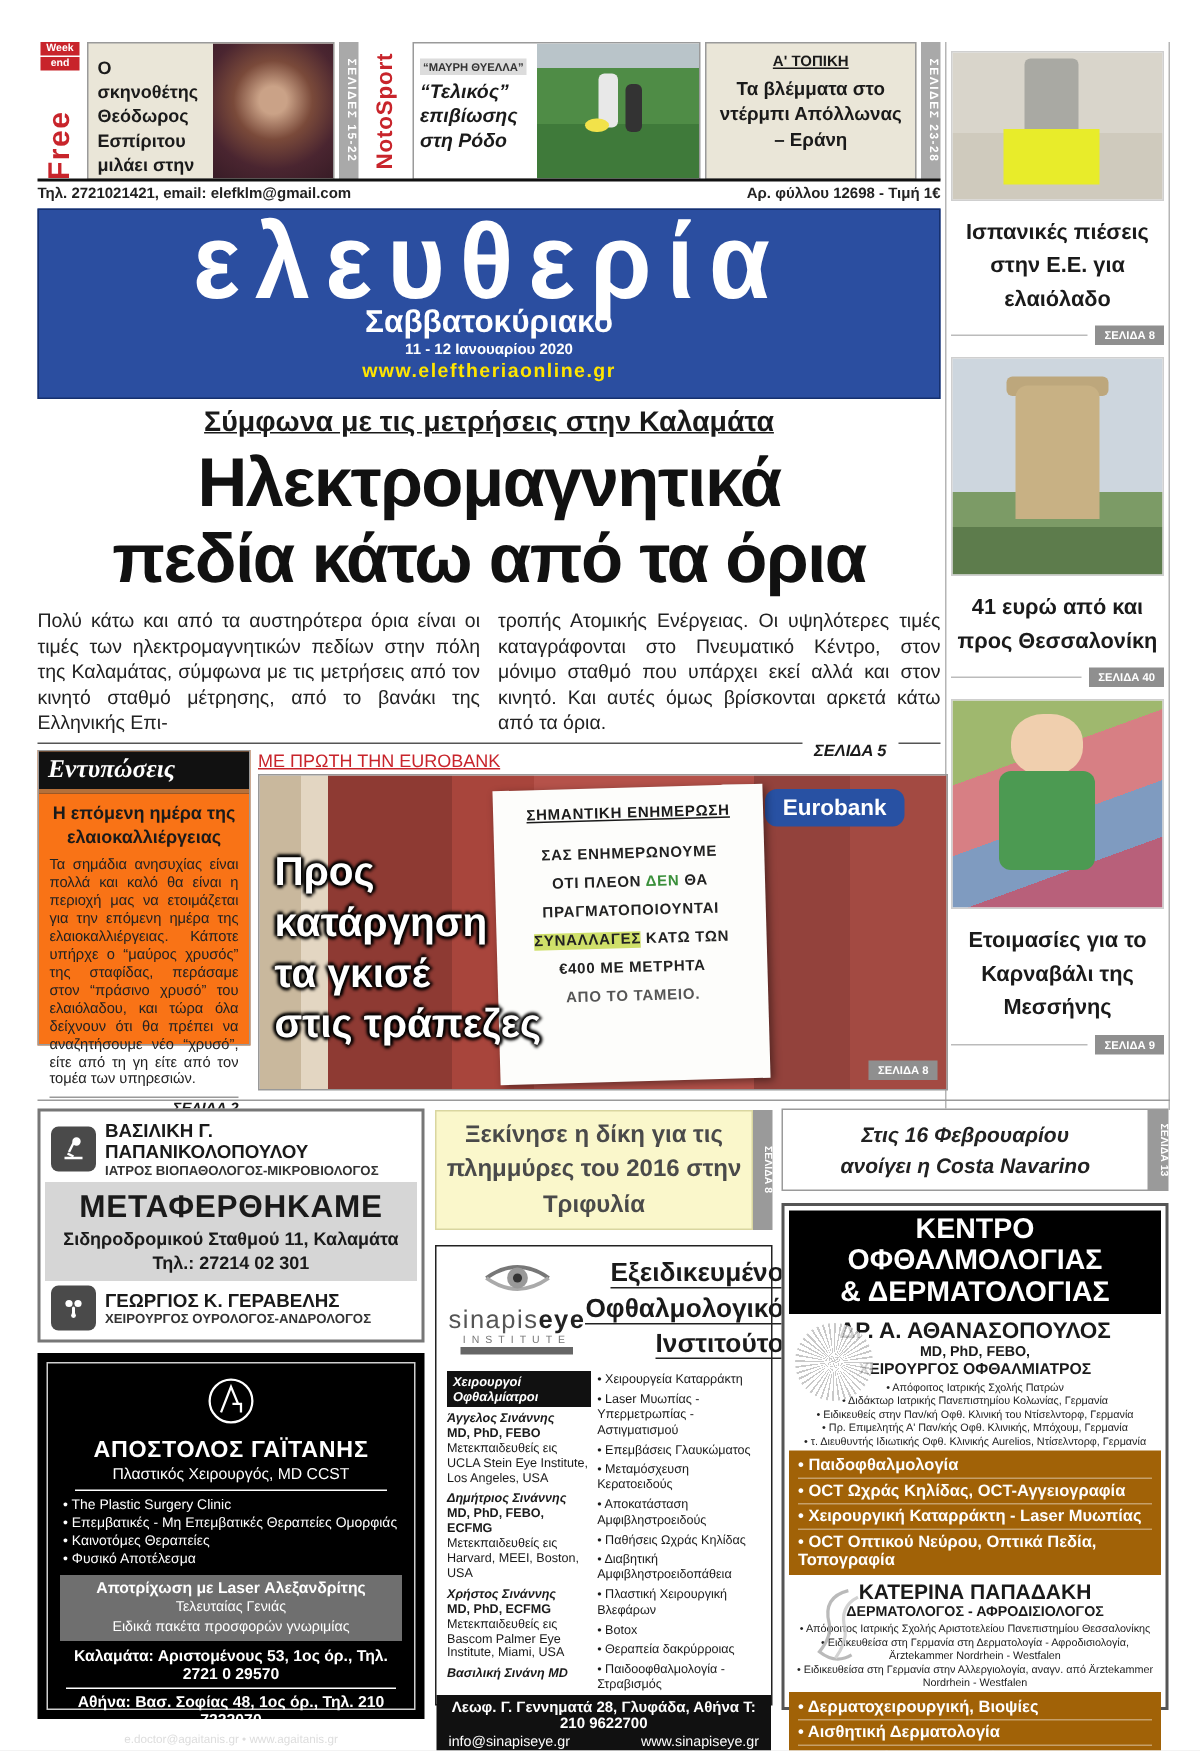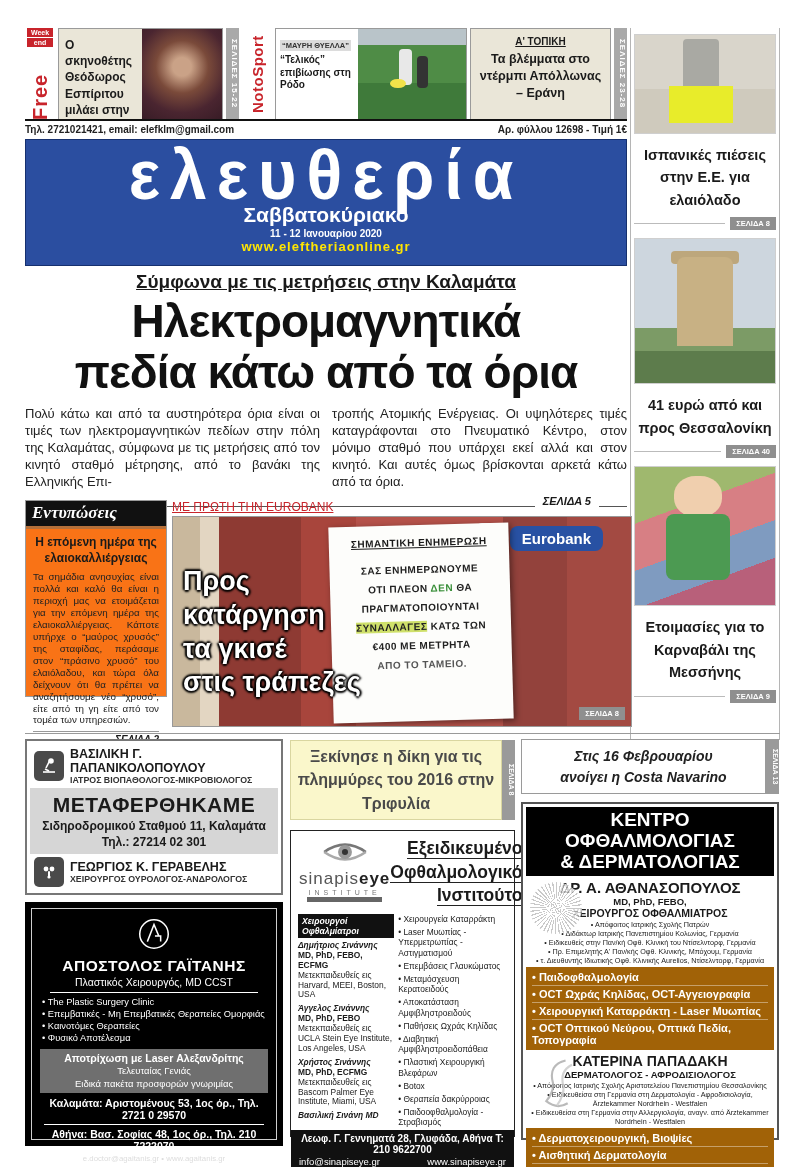--- a/index.html
+++ b/index.html
@@ -19,21 +19,21 @@
   .fw .free { flex:1; writing-mode:vertical-rl; transform:rotate(180deg); color:#c8242b; font-weight:bold; font-size:20px; letter-spacing:1px; }
   .teaser { border:1px solid #9a9a9a; overflow:hidden; }
   .t1 { width:165px; background:#eae6d8; display:flex; }
   .t1 .txt { flex:1; padding:8px 6px; font-size:12px; font-weight:bold; line-height:1.35; }
   .t1 .photo { width:80px; background:
       radial-gradient(circle at 50% 42%, #caa287 14%, #7a4a3a 40%, #4a2530 70%, #381c26 100%); }
   .ns { width:30px; font-size:15px; letter-spacing:.5px; }
   .t2 { width:192px; background:#fff; display:flex; }
   .t2 .txt { width:82px; padding:5px 4px; }
   .t2 .lbl { display:inline-block; background:#dcdcdc; color:#333; font-size:7.5px; font-weight:bold; padding:1px 2px; margin-bottom:3px; }
-  .t2 .ttl { font-size:10px; font-weight:bold; line-height:1.25; }
+  .t2 .ttl { font-size:13px; font-weight:bold; line-height:1.25;font-style:italic; }
   .t2 .photo { flex:1; position:relative; background:linear-gradient(180deg,#b9c4c9 0 18%, #4f8c46 18% 60%, #3f7a3a 60% 100%); }
   .t2 .player { position:absolute; background:#e8e8e8; }
   .t3 { width:141px; background:#eae6d8; text-align:center; padding:7px 5px; }
   .t3 .lbl { font-size:10px; font-weight:bold; text-decoration:underline; margin-bottom:4px; }
   .t3 .ttl { font-size:12.5px; font-weight:bold; line-height:1.35; }
   
   .sidebar { position:absolute; left:630px; top:28px; width:150px; height:712px;
              border-left:1px solid #b5b5b5; border-right:1px solid #b5b5b5; padding:6px 3px; }
   .sb-photo { width:100%; border:1px solid #cfcfcf; }
   .sb-cap { font-size:14.5px; font-weight:bold; text-align:center; line-height:1.55; padding:10px 0 6px; }
@@ -58,21 +58,21 @@
   .mast .title { font-size:66px; font-weight:bold; line-height:.98; letter-spacing:10px; transform:scaleY(1.08); margin-top:2px; }
   .mast .edition { font-size:21px; font-weight:bold; margin-top:-4px; }
   .mast .date { font-size:10px; font-weight:bold; margin-top:1px; }
   .mast .site { font-size:13px; font-weight:bold; color:#ffe500; letter-spacing:1px; }
   
   .lead { position:absolute; left:25px; top:271px; width:602px; }
   .lead .kicker { text-align:center; font-size:19px; font-weight:bold; text-decoration:underline; margin-bottom:3px; }
   .lead .h1 { text-align:center; font-size:46px; font-weight:bold; letter-spacing:-1px; line-height:1.1; color:#111; }
   .lead .body { display:flex; gap:12px; margin-top:9px; }
   .lead .col { flex:1; font-size:13px; line-height:1.3; text-align:justify; color:#222; }
-  .page-rule { display:flex; align-items:flex-end; gap:8px; margin-top:4px; }
+  .page-rule { display:flex; align-items:flex-start; gap:8px; margin-top:4px; }
   .page-rule .ln { flex:1; height:1px; background:#555; }
   .page-rule .ln.short { flex:0 0 28px; }
   .page-rule .pg { font-size:11px; font-weight:bold; font-style:italic; }
   
   .opinion { position:absolute; left:25px; top:500px; width:142px; height:197px; border:1px solid #9a9a9a; background:#f97316; }
   .opinion .head { background:#111; color:#fff; font-family:"Liberation Serif", serif; font-style:italic;
                    font-weight:bold; font-size:17px; padding:2px 6px 3px; border-bottom:3px solid #b5703a; }
   .opinion .inner { padding:6px 7px; }
   .opinion .ttl { font-size:12px; font-weight:bold; text-align:center; line-height:1.3; margin-bottom:5px; }
   .opinion .bd { font-size:9.8px; line-height:1.22; text-align:justify; color:#222; }
@@ -399,26 +399,26 @@
         </div>
         <div class="title">
           <span>Εξειδικευμένο</span><br>
           <span>Οφθαλμολογικό</span><br>
           <span>Ινστιτούτο</span>
         </div>
       </div>
       <div class="cols">
         <div class="dcol">
           <div class="dhead">Χειρουργοί Οφθαλμίατροι</div>
+          <div class="doc"><span class="dn">Άγγελος Σινάννης</span><br>
+            <span class="dc">MD, PhD, FEBO</span><br>
+            <span>Μετεκπαιδευθείς εις UCLA Stein Eye Institute, Los Angeles, USA</span></div>
           <div class="doc"><span class="dn">Δημήτριος Σινάννης</span><br>
             <span class="dc">MD, PhD, FEBO, ECFMG</span><br>
             <span>Μετεκπαιδευθείς εις Harvard, MEEI, Boston, USA</span></div>
-          <div class="doc"><span class="dn">Άγγελος Σινάννης</span><br>
-            <span class="dc">MD, PhD, FEBO</span><br>
-            <span>Μετεκπαιδευθείς εις UCLA Stein Eye Institute, Los Angeles, USA</span></div>
           <div class="doc"><span class="dn">Χρήστος Σινάννης</span><br>
             <span class="dc">MD, PhD, ECFMG</span><br>
             <span>Μετεκπαιδευθείς εις Bascom Palmer Eye Institute, Miami, USA</span></div>
           <div class="doc"><span class="dn">Βασιλική Σινάνη MD</span></div>
         </div>
         <div class="scol">
           <ul>
             <li>Χειρουργεία Καταρράκτη</li>
             <li>Laser Μυωπίας - Υπερμετρωπίας - Αστιγματισμού</li>
             <li>Επεμβάσεις Γλαυκώματος</li>

